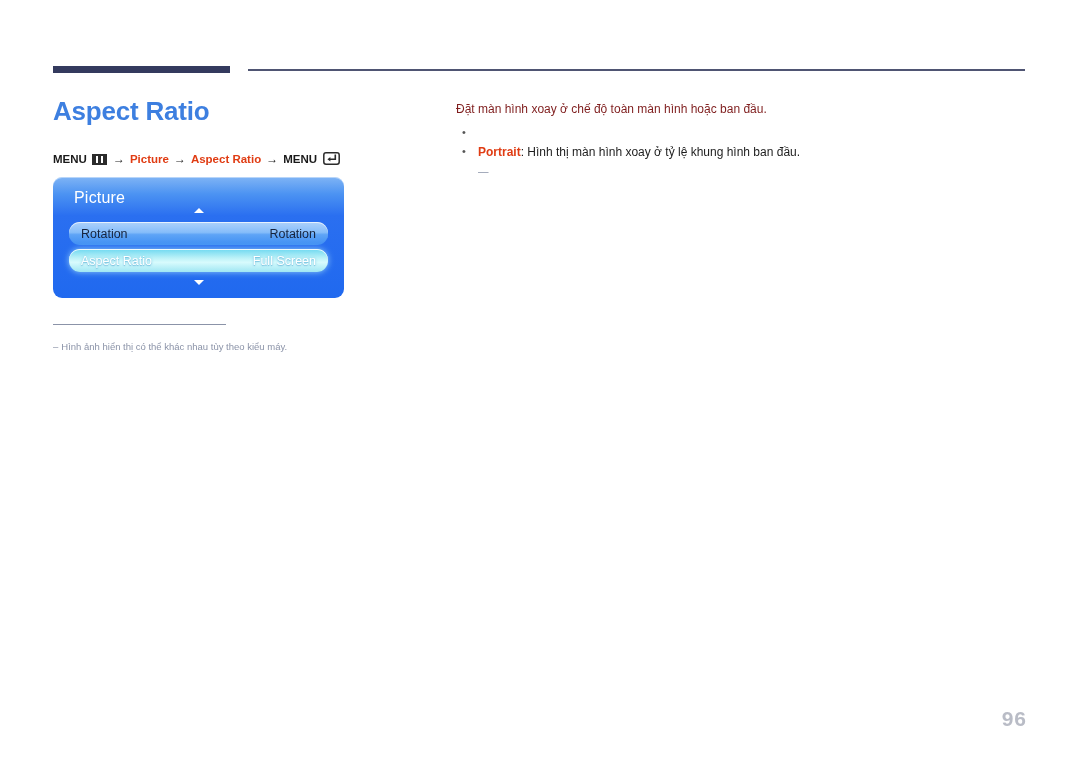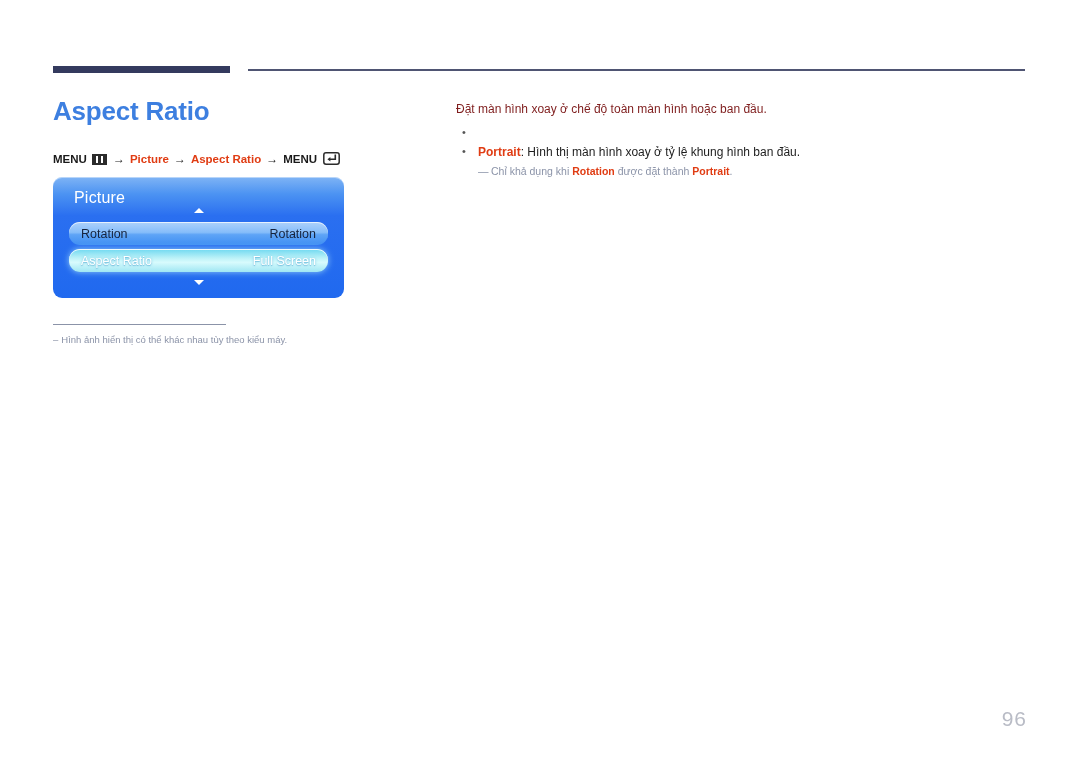--- a/index.html
+++ b/index.html
@@ -166,21 +166,21 @@
     position: absolute;
     left: 53px;
     top: 324px;
     width: 173px;
     height: 1px;
     background: #8b93a8;
   }
   .footnote {
     position: absolute;
     left: 53px;
-    top: 333px;
+    top: 340px;
     font-size: 9.5px;
     color: #8b93a8;
     white-space: nowrap;
     line-height: 1.5;
   }
   .footnote .fn-dash { margin-right: 3px; }
 
   
   .content {
     position: absolute;
@@ -233,20 +233,21 @@
   
   .page-number {
     position: absolute;
     left: 0;
     top: 707px;
     width: 1027px;
     text-align: right;
     font-size: 21px;
     color: #b9bcc6;
     letter-spacing: 1px;
+    font-weight: bold;
   }
 </style>
 </head>
 <body>
 
 <div class="rule-thick"></div>
 <div class="rule-thin"></div>
 
 <div class="page-title">Aspect Ratio</div>
 
@@ -297,17 +298,16 @@
     <span class="dot">•</span>
   </div>
 
   <div class="bullet">
     <span class="dot">•</span>
     <span><span class="term">Portrait</span><span>: Hình thị màn hình xoay ở tỷ lệ khung hình ban đầu.</span></span>
   </div>
 
   <div class="subnote">
     <span class="sn-dash">—</span>
-    <span><span>Chỉ khả dụng khi </span><span class="sn-red">Rotation</span><span> được đặt thành </span><span class="sn-red">Portrait</span><span>.</span></span>
   </div>
 </div>
 
 <div class="page-number">96</div>
 
 </body></html>

